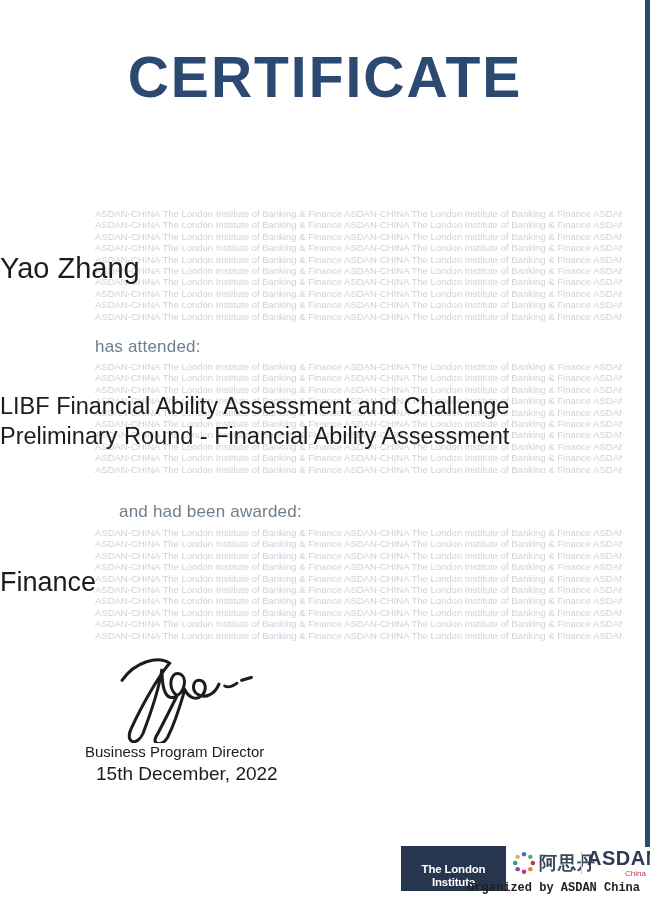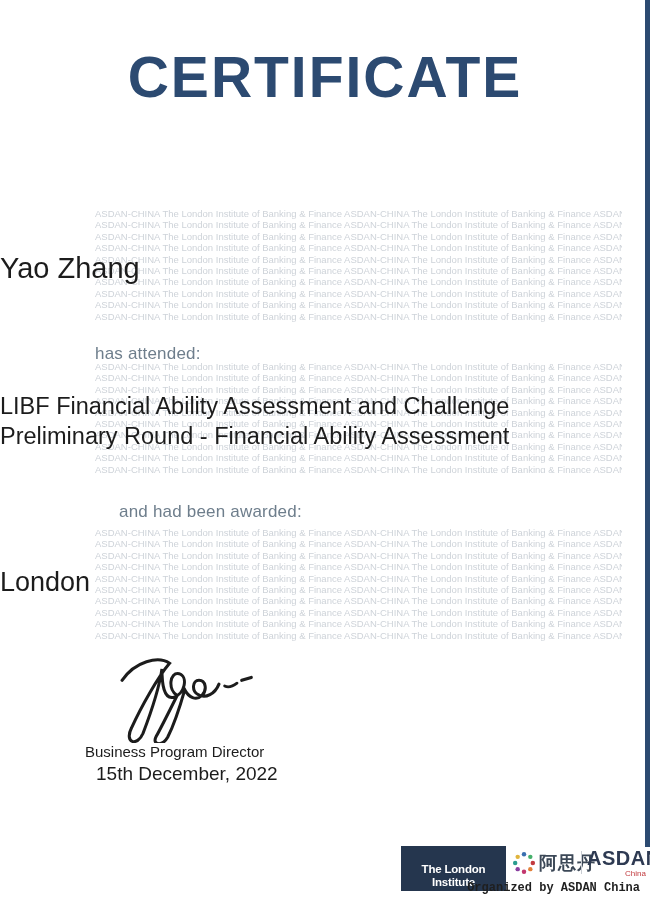--- a/index.html
+++ b/index.html
@@ -10,21 +10,21 @@
   .cert-title {
     position:absolute; top:44px; left:0; width:100%;
     text-align:center; font-size:57px; font-weight:800; letter-spacing:2px;
     color:#2c4a71; font-family:"Liberation Sans", sans-serif;
   }
 
   .section-label {
     position:absolute; left:95px; color:#6e7e8c; font-size:17px; letter-spacing:0.2px;
   }
   .lbl-confirm { top:180px; }
-  .lbl-attended { top:344px; }
+  .lbl-attended { top:337px; }
   .lbl-awarded { top:502px;margin-left:24px; }
 
   .wm-block {
     position:absolute; left:95px; width:527px; overflow:hidden;
     color:#ced3d9; font-size:9.5px; line-height:11.4px; white-space:nowrap;
   }
   .wm-1 { top:208px; height:114px; }
   .wm-2 { top:361px; height:112px; }
   .wm-3 { top:527px; height:114px; }
   .wm-row { white-space:nowrap; }
@@ -107,21 +107,21 @@
       <div class="wm-row">ASDAN-CHINA The London Institute of Banking &amp; Finance  ASDAN-CHINA  The London Institute of Banking &amp; Finance  ASDAN-CHINA  The London Institute of Banking &amp; Finance  ASDAN-CHINA</div>
       <div class="wm-row">ASDAN-CHINA The London Institute of Banking &amp; Finance  ASDAN-CHINA  The London Institute of Banking &amp; Finance  ASDAN-CHINA  The London Institute of Banking &amp; Finance  ASDAN-CHINA</div>
       <div class="wm-row">ASDAN-CHINA The London Institute of Banking &amp; Finance  ASDAN-CHINA  The London Institute of Banking &amp; Finance  ASDAN-CHINA  The London Institute of Banking &amp; Finance  ASDAN-CHINA</div>
       <div class="wm-row">ASDAN-CHINA The London Institute of Banking &amp; Finance  ASDAN-CHINA  The London Institute of Banking &amp; Finance  ASDAN-CHINA  The London Institute of Banking &amp; Finance  ASDAN-CHINA</div>
       <div class="wm-row">ASDAN-CHINA The London Institute of Banking &amp; Finance  ASDAN-CHINA  The London Institute of Banking &amp; Finance  ASDAN-CHINA  The London Institute of Banking &amp; Finance  ASDAN-CHINA</div>
       <div class="wm-row">ASDAN-CHINA The London Institute of Banking &amp; Finance  ASDAN-CHINA  The London Institute of Banking &amp; Finance  ASDAN-CHINA  The London Institute of Banking &amp; Finance  ASDAN-CHINA</div>
       <div class="wm-row">ASDAN-CHINA The London Institute of Banking &amp; Finance  ASDAN-CHINA  The London Institute of Banking &amp; Finance  ASDAN-CHINA  The London Institute of Banking &amp; Finance  ASDAN-CHINA</div>
       <div class="wm-row">ASDAN-CHINA The London Institute of Banking &amp; Finance  ASDAN-CHINA  The London Institute of Banking &amp; Finance  ASDAN-CHINA  The London Institute of Banking &amp; Finance  ASDAN-CHINA</div>
     </div>
 
-  <div class="overlay-text award-name">London</div>
+  <div class="overlay-text award-name">Finance</div>
 
   <svg class="signature-svg" width="170" height="95" viewBox="0 0 170 100" fill="none">
     <path d="M24,34 C38,14 62,8 74,16 C62,30 44,62 34,84 C26,100 40,104 46,90 C56,64 64,36 66,22 C66,38 68,54 78,52 C90,49 94,30 84,27 C74,25 72,44 82,50 C74,66 64,86 60,93 C55,102 66,104 72,94 C80,78 86,58 90,44 C94,52 102,56 108,50 C114,44 112,34 105,34 C98,34 97,45 104,49 C112,54 122,48 126,38" stroke="#1c1c1c" stroke-width="3.2" stroke-linecap="round" fill="none"></path>
     <path d="M132,40 C136,42 141,40 145,37" stroke="#1c1c1c" stroke-width="3" stroke-linecap="round" fill="none"></path>
     <path d="M150,34 L160,31" stroke="#1c1c1c" stroke-width="3.4" stroke-linecap="round" fill="none"></path>
   </svg>
 
   <div class="sig-role">Business Program Director</div>
   <div class="sig-date">15th December, 2022</div>
 

